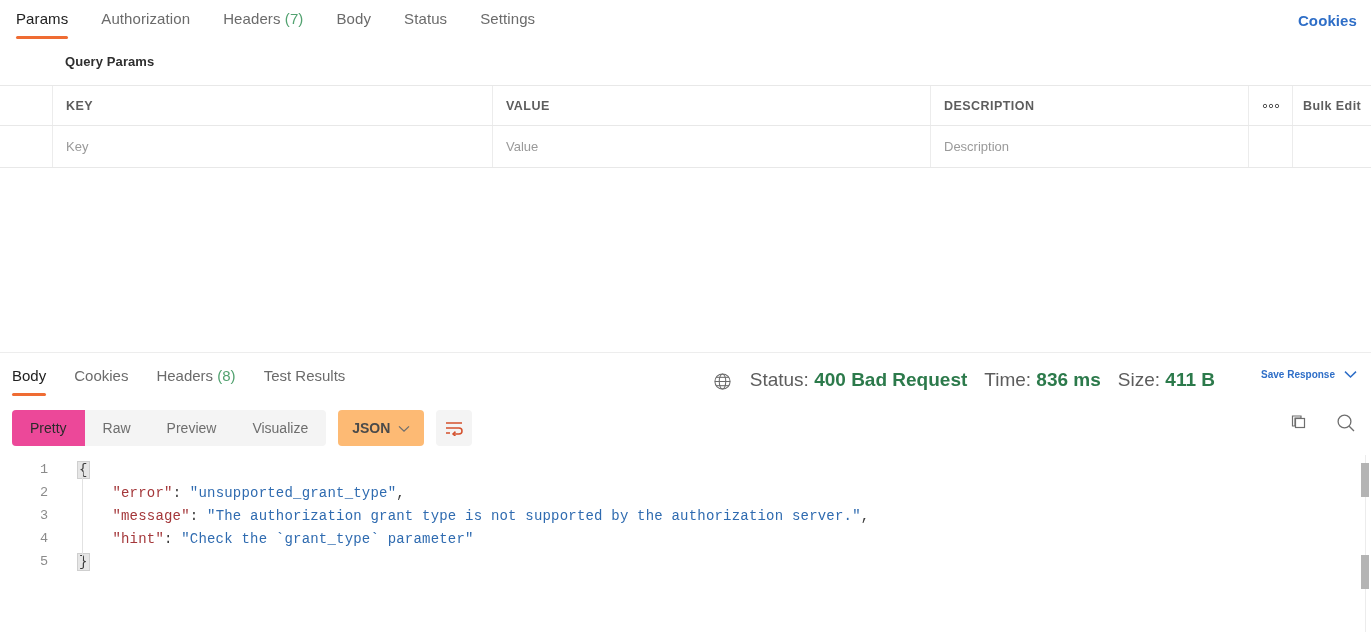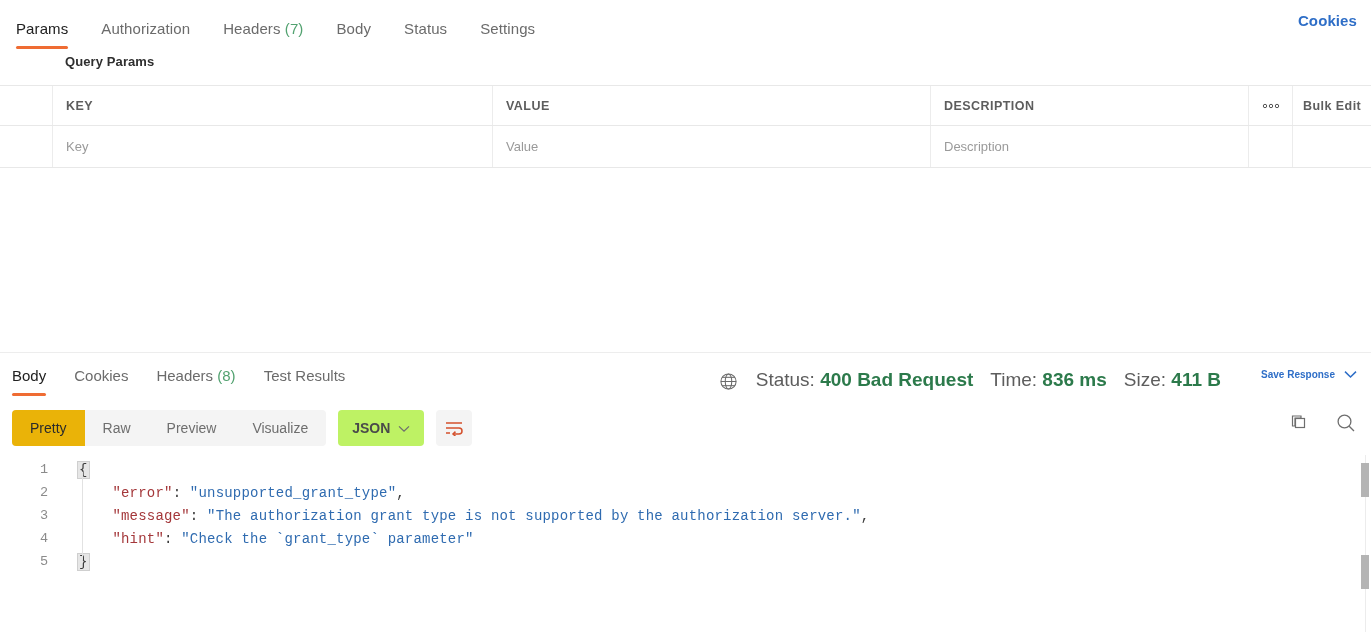--- a/index.html
+++ b/index.html
@@ -8,21 +8,21 @@
     width: 1371px; height: 632px;
     background: #ffffff;
     font-family: "Liberation Sans", sans-serif;
     overflow: hidden;
   }
   #app { position: relative; width: 1371px; height: 632px; background:#fff; }
 
   
   .req-tabbar {
     position: absolute; left: 0; top: 0; width: 1371px; height: 47px;
-    display: flex; align-items: flex-start; padding-left: 16px; padding-top: 18px;
+    display: flex; align-items: flex-start; padding-left: 16px; padding-top: 8px;
   }
   .req-tab {
     position: relative;
     font-size: 15px; color: #6b6b6b; letter-spacing: .1px;
     padding: 2px 0 12px 0; margin-right: 33px; white-space: nowrap;
     cursor: pointer;
   }
   .req-tab.active { color: #212121; }
   .req-tab.active::after {
     content: ""; position: absolute; left: 0; right: 0; bottom: 0;
@@ -102,25 +102,25 @@
 
   
   .view-toolbar { position: absolute; left: 12px; top: 410px; display: flex; align-items: center; }
   .seg-group {
     display: flex; background: #f4f4f4; border-radius: 4px; overflow: hidden; height: 36px;
   }
   .seg {
     display: flex; align-items: center; padding: 0 18px; font-size: 14px;
     color: #6e6e6e; cursor: pointer;
   }
-  .seg.active { background: #eab308; color: #2b2b2b; }
+  .seg.active { background: #ec4899; color: #2b2b2b; }
   .fmt-select {
     display: flex; align-items: center; gap: 8px;
     height: 36px; margin-left: 12px; padding: 0 14px;
-    background: #bef264; border-radius: 4px; cursor: pointer;
+    background: #fdba74; border-radius: 4px; cursor: pointer;
     font-size: 14px; color: #4a4a4a; font-weight: 600;
   }
   .wrap-btn {
     display: flex; align-items: center; justify-content: center;
     width: 36px; height: 36px; margin-left: 12px;
     background: #f4f4f4; border-radius: 4px; cursor: pointer;
   }
   .right-icons { position: absolute; right: 14px; top: 412px; display: flex; align-items: center; gap: 26px; }
   .ricon { cursor: pointer; display: flex; align-items: center; justify-content: center; }
 
@@ -209,21 +209,21 @@
       <svg width="19" height="19" viewBox="0 0 20 20">
         <circle cx="10" cy="10" r="8" fill="none" stroke="#6b6b6b" stroke-width="1.1"></circle>
         <ellipse cx="10" cy="10" rx="3.4" ry="8" fill="none" stroke="#6b6b6b" stroke-width="1.1"></ellipse>
         <line x1="2" y1="10" x2="18" y2="10" stroke="#6b6b6b" stroke-width="1.1"></line>
         <line x1="3.3" y1="5.6" x2="16.7" y2="5.6" stroke="#6b6b6b" stroke-width="1.1"></line>
         <line x1="3.3" y1="14.4" x2="16.7" y2="14.4" stroke="#6b6b6b" stroke-width="1.1"></line>
       </svg>
     </span>
     <span class="mitem"><span>Status:</span> <span class="mval">400 Bad Request</span></span>
     <span class="mitem"><span>Time:</span> <span class="mval">836 ms</span></span>
-    <span class="mitem" style="margin-right:4px"><span>Size:</span> <span class="mval">411 B</span></span>
+    <span class="mitem" style="margin-right:10px"><span>Size:</span> <span class="mval">411 B</span></span>
   </div>
 
   <div class="save-response">
     <span>Save Response</span>
     <span class="caret">
       <svg width="13" height="9" viewBox="0 0 13 9">
           <path d="M1 1.6 L6.5 7 L12 1.6" fill="none" stroke="#2e6ec7" stroke-width="1.5"></path>
         </svg>
     </span>
   </div>

